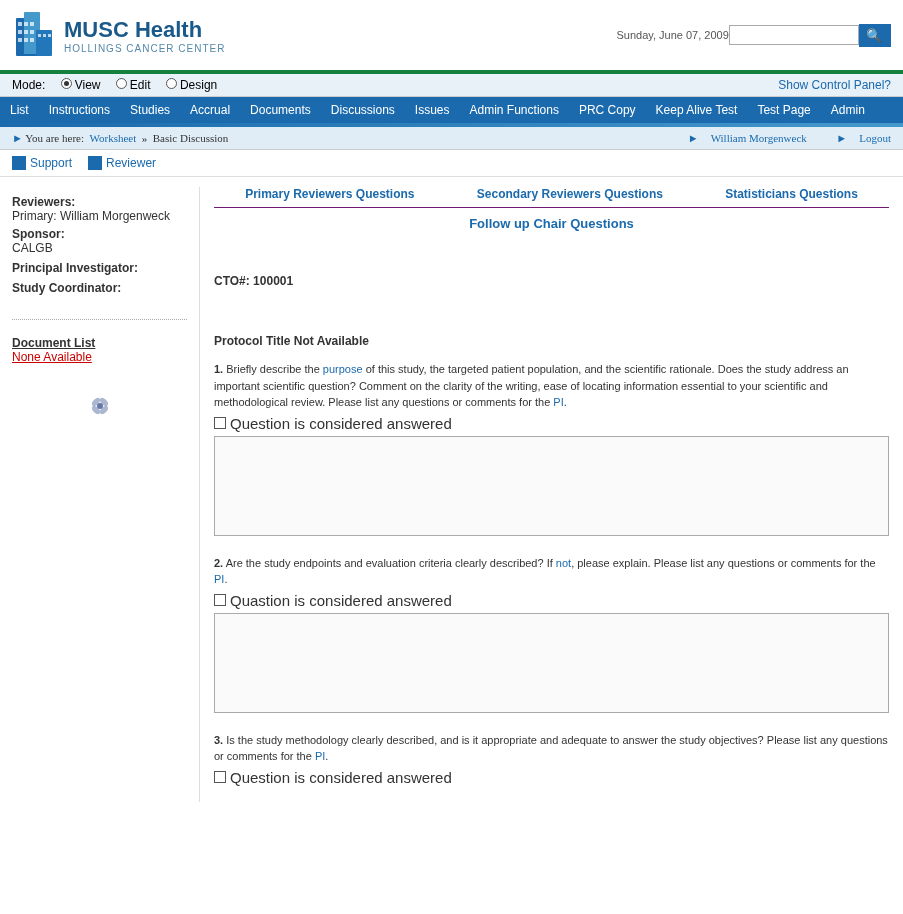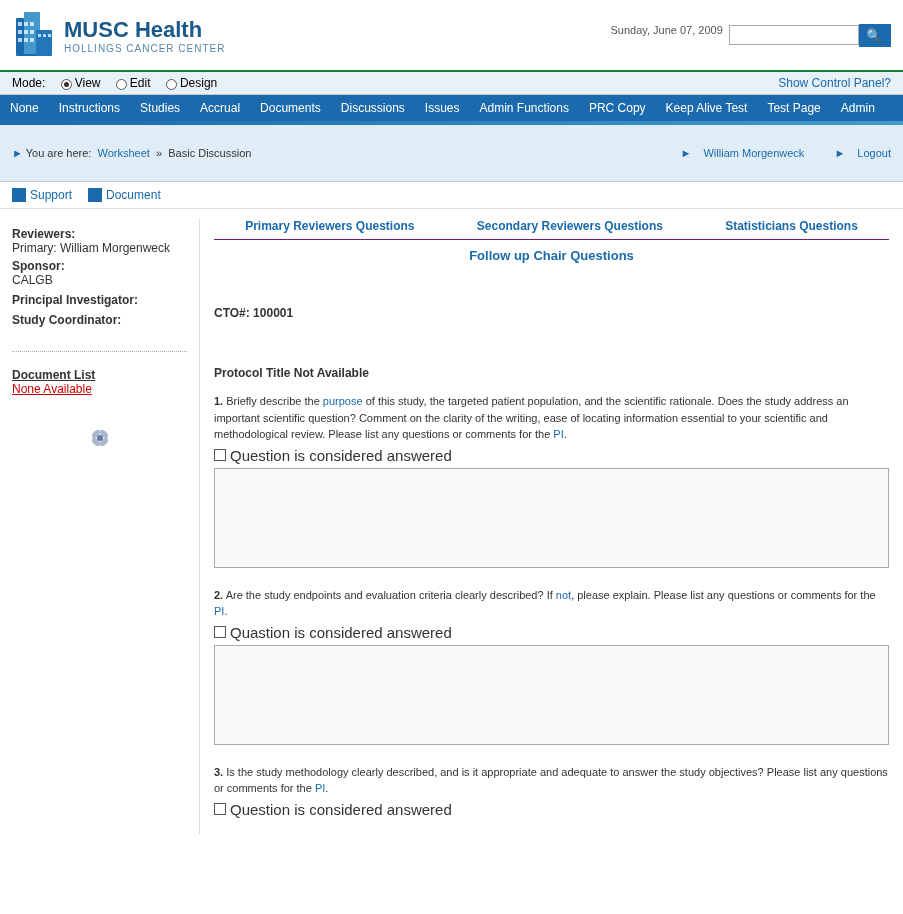--- a/index.html
+++ b/index.html
@@ -1,45 +1,45 @@
 <!DOCTYPE html>
 <html><head>
   <meta charset="utf-8">
   <style>
     * { margin: 0; padding: 0; box-sizing: border-box; }
     body { font-family: Arial, sans-serif; font-size: 12px; background: #fff; width: 903px; }
 
     
-    #header { background: #fff; padding: 8px 12px; display: flex; align-items: center; justify-content: space-between; border-bottom: 2px solid #15803d; }
+    #header { background: #fff; padding: 8px 12px; display: flex; align-items: center; justify-content: space-between; border-bottom: 4px solid #15803d; }
     #logo-area { display: flex; align-items: center; gap: 8px; }
     #logo-text h1 { font-size: 22px; color: #1a5a8a; font-weight: bold; }
     #logo-text p { font-size: 10px; color: #5588aa; letter-spacing: 1px; text-transform: uppercase; }
-    #header-right { display: flex; gap: 6px; }
+    #header-right { display: flex; align-items: center; }
     #date-text { font-size: 11px; color: #555; }
     #search-box { display: flex; align-items: center; }
     #search-input { border: 1px solid #aaa; padding: 3px 6px; font-size: 11px; width: 130px; }
     #search-btn { background: #1a6aad; border: none; color: white; padding: 4px 6px; cursor: pointer; font-size: 11px; }
 
     
     #mode-bar { background: #e8f0f8; padding: 4px 12px; display: flex; align-items: center; justify-content: space-between; border-bottom: 1px solid #ccc; font-size: 12px; gap: 32px; }
     #mode-left { display: flex; align-items: center; gap: 6px; }
     #mode-right { color: #1a6aad; font-size: 12px; cursor: pointer; }
-    .mode-option { display: flex; align-items: flex-end; gap: 3px; }
+    .mode-option { display: flex; align-items: flex-start; gap: 3px; }
     .radio-fake { width: 11px; height: 11px; border: 1px solid #555; border-radius: 50%; display: inline-block; background: #fff; position: relative; }
     .radio-fake.selected::after { content: ''; width: 5px; height: 5px; background: #333; border-radius: 50%; position: absolute; top: 2px; left: 2px; }
 
     
     #nav-bar { background: #1a6aad; padding: 0; display: flex; align-items: center; }
     .nav-item { color: #fff; padding: 6px 10px; font-size: 12px; cursor: pointer; text-decoration: none; white-space: nowrap; }
 
     
     #blue-stripe { height: 4px; background: linear-gradient(to right, #1a6aad, #4499cc); }
 
     
-    #breadcrumb-bar { background: #e0edf7; padding: 22px 12px; display: flex; align-items: center; justify-content: space-between; font-size: 11px; border-bottom: 1px solid #ccc; }
+    #breadcrumb-bar { background: #e0edf7; padding: 5px 12px; display: flex; align-items: center; justify-content: space-between; font-size: 11px; border-bottom: 1px solid #ccc; font-family: Liberation Serif, serif; }
     #breadcrumb-left { color: #333; }
     #breadcrumb-left a { color: #1a6aad; text-decoration: none; }
     #breadcrumb-right { display: flex; gap: 12px; }
     #breadcrumb-right a { color: #1a6aad; font-size: 11px; text-decoration: none; }
 
     
     #tabs-bar { padding: 6px 12px; display: flex; gap: 16px; border-bottom: 1px solid #ddd; }
     .tab-item { display: flex; align-items: center; gap: 4px; color: #1a6aad; font-size: 12px; cursor: pointer; }
 
     
@@ -129,21 +129,21 @@
     &nbsp;
     <label class="mode-option">
       <span class="radio-fake"></span>
       <span>Design</span>
     </label>
   </div>
   <div id="mode-right" style="color:#1a6aad; cursor:pointer;">Show Control Panel?</div>
 </div>
 
 <div id="nav-bar">
-  <a class="nav-item">None</a>
+  <a class="nav-item">List</a>
   <a class="nav-item">Instructions</a>
   <a class="nav-item">Studies</a>
   <a class="nav-item">Accrual</a>
   <a class="nav-item">Documents</a>
   <a class="nav-item">Discussions</a>
   <a class="nav-item">Issues</a>
   <a class="nav-item">Admin Functions</a>
   <a class="nav-item">PRC Copy</a>
   <a class="nav-item">Keep Alive Test</a>
   <a class="nav-item">Test Page</a>
@@ -169,21 +169,21 @@
   </div>
 </div>
 
 <div id="tabs-bar">
   <div class="tab-item">
     <span style="display:inline-block; width:14px; height:14px; background:#1a6aad;"></span>
     <span>Support</span>
   </div>
   <div class="tab-item">
     <span style="display:inline-block; width:14px; height:14px; background:#1a6aad;"></span>
-    <span>Document</span>
+    <span>Reviewer</span>
   </div>
 </div>
 
 <div id="main">
 
   <div id="sidebar">
     <div class="label">Reviewers:</div>
     <div style="color:#333; margin-bottom:4px; font-size:12px;">
       <span>Primary:</span>
       <span>William Morgenweck</span>

